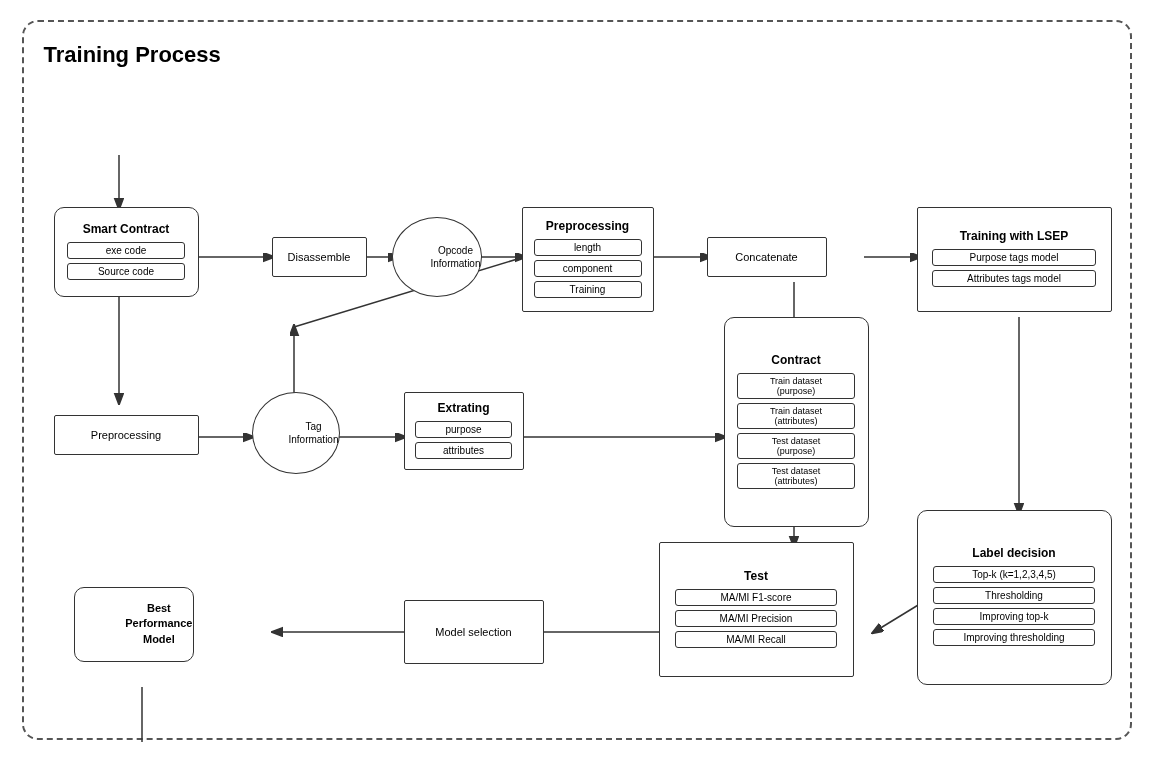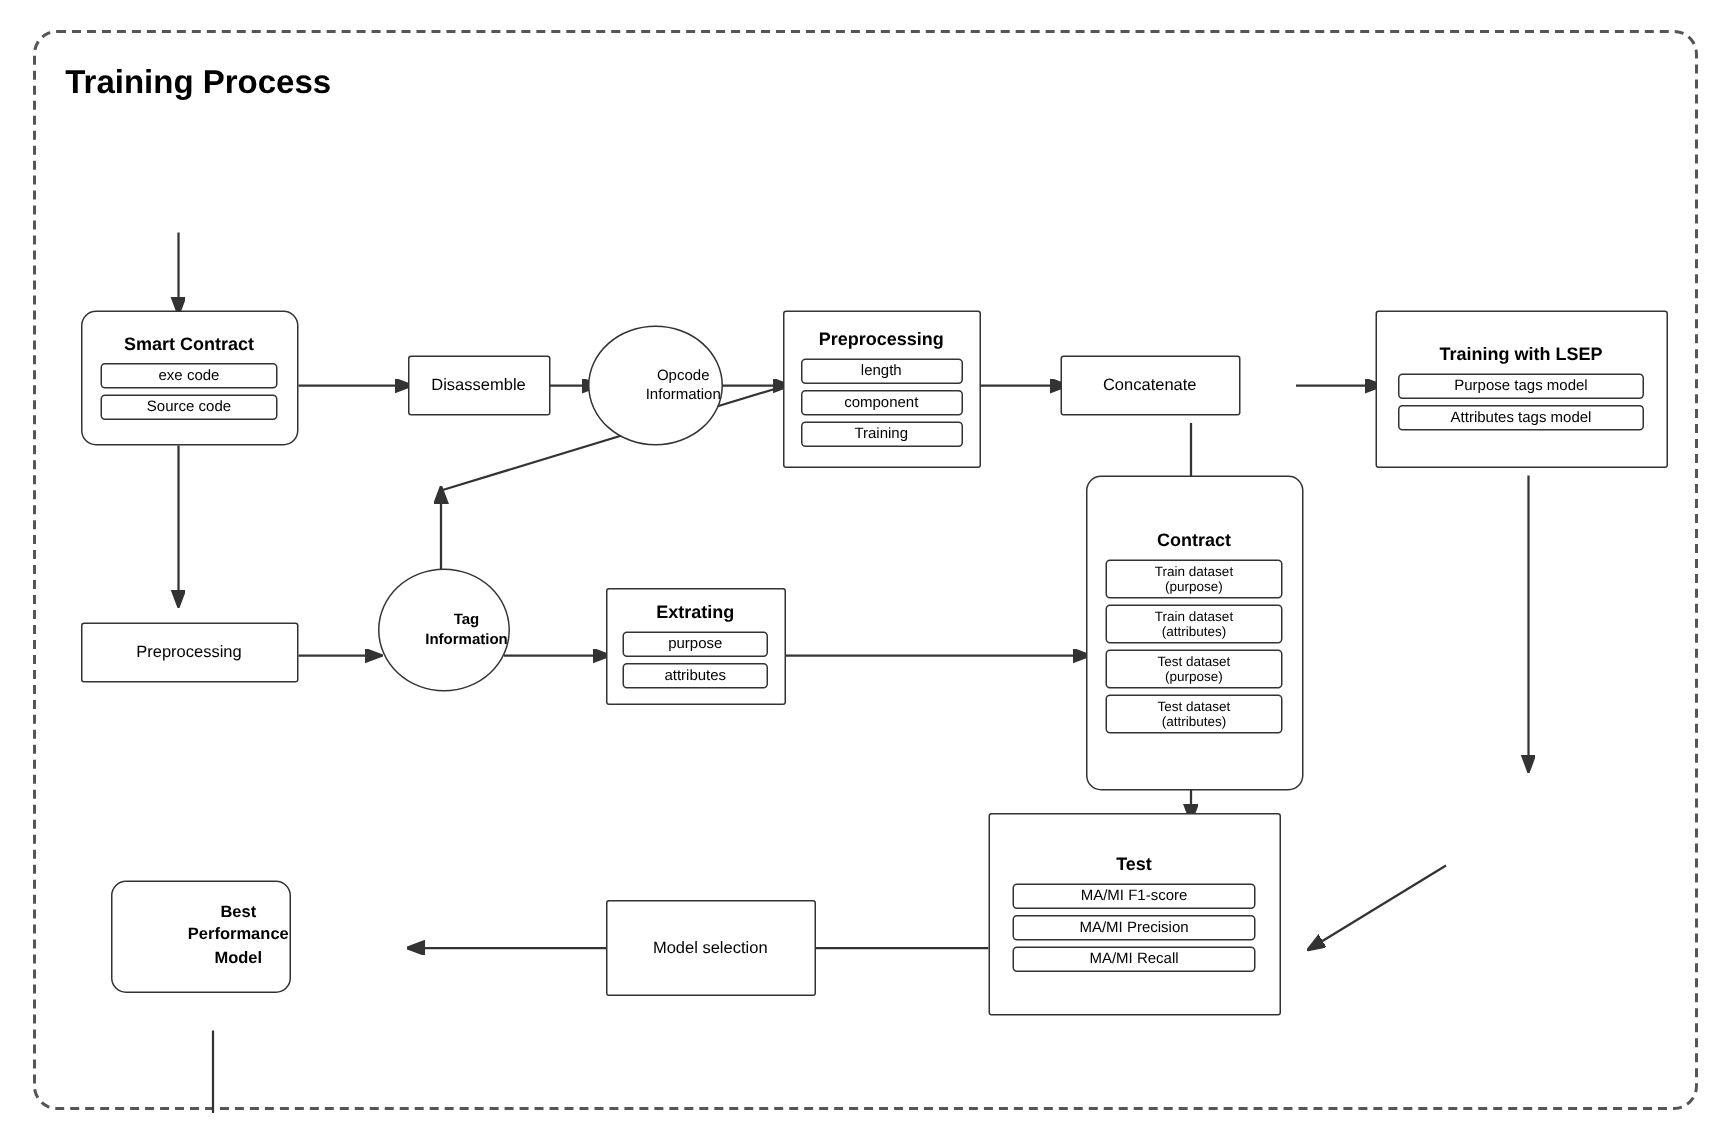--- a/index.html
+++ b/index.html
@@ -183,21 +183,21 @@
     </div>
     <div class="inner-box">
       <span>Attributes tags model</span>
     </div>
   </div>
 
   <div class="box sharp" style="left:30px; top:393px; width:145px; height:40px;">
     <span>Preprocessing</span>
   </div>
 
-  <div class="circle" style="left:228px; top:357px; width:88px; height:82px;font-weight:bold;">
+  <div class="circle" style="left:228px; top:370px; width:88px; height:82px;">
     <span style="font-size:10px; text-align:center; line-height:1.3;">Tag<br>Information</span>
   </div>
 
   <div class="box sharp" style="left:380px; top:370px; width:120px; height:78px; padding:5px;">
     <span class="box-title">Extrating</span>
     <div class="inner-box">
       <span>purpose</span>
     </div>
     <div class="inner-box">
       <span>attributes</span>
@@ -217,20 +217,35 @@
     <div class="inner-box" style="font-size:9px;">
       <span style="white-space:pre-line;">Test dataset
 (purpose)</span>
     </div>
     <div class="inner-box" style="font-size:9px;">
       <span style="white-space:pre-line;">Test dataset
 (attributes)</span>
     </div>
   </div>
 
+  <div class="box rounded" style="left:893px; top:488px; width:195px; height:175px; padding:6px;">
+    <span class="box-title">Label decision</span>
+    <div class="inner-box">
+      <span>Top-k (k=1,2,3,4,5)</span>
+    </div>
+    <div class="inner-box">
+      <span>Thresholding</span>
+    </div>
+    <div class="inner-box">
+      <span>Improving  top-k</span>
+    </div>
+    <div class="inner-box">
+      <span>Improving  thresholding</span>
+    </div>
+  </div>
 
   <div class="box sharp" style="left:635px; top:520px; width:195px; height:135px; padding:6px;">
     <span class="box-title">Test</span>
     <div class="inner-box">
       <span>MA/MI F1-score</span>
     </div>
     <div class="inner-box">
       <span>MA/MI Precision</span>
     </div>
     <div class="inner-box">

